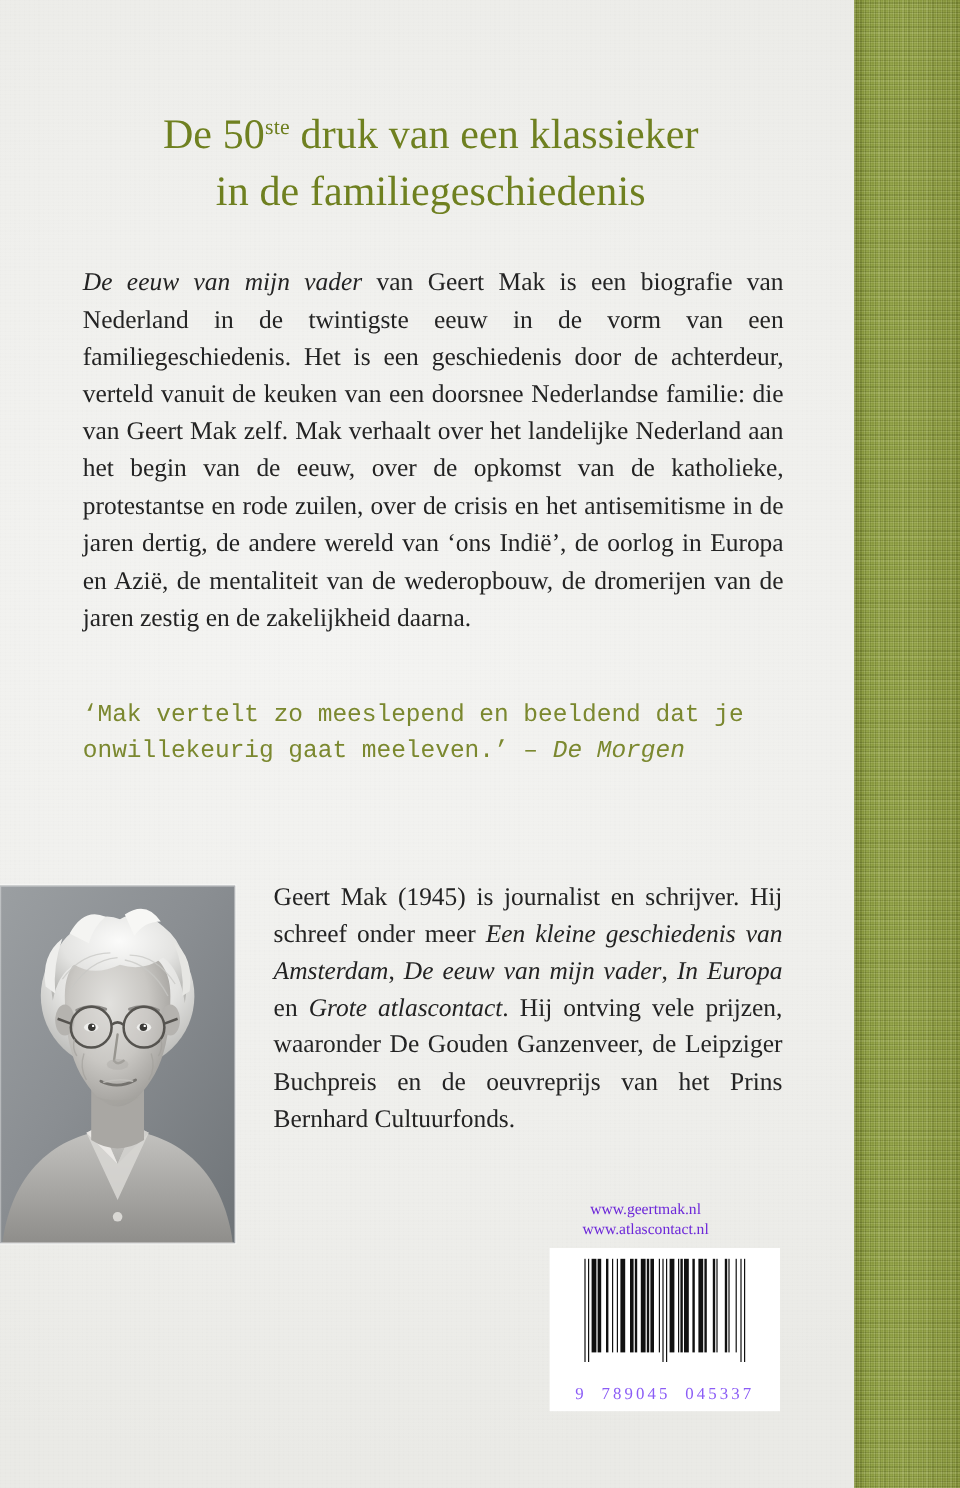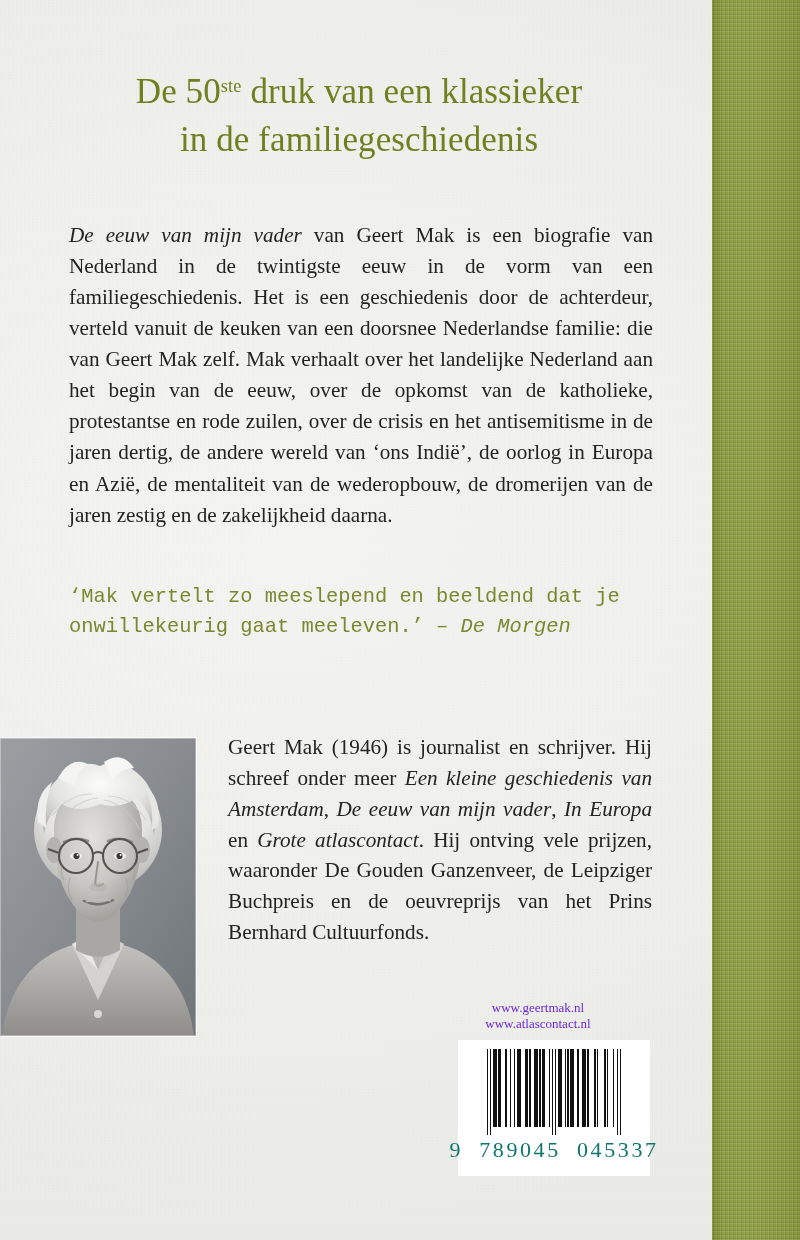--- a/index.html
+++ b/index.html
@@ -66,21 +66,21 @@
     left: 712px;
     width: 3px;
     height: 1240px;
     background: linear-gradient(90deg, #eef0e4 0%, #9aa75a 55%, #6f7e2c 100%);
   }
 
   
   .headline {
     position: absolute;
     left: 46px;
-    top: 68px;
+    top: 88px;
     width: 626px;
     text-align: center;
     color: #6f8020;
     font-size: 35px;
     line-height: 1.38;
     letter-spacing: .1px;
   }
   .headline sup {
     font-size: .52em;
     vertical-align: .62em;
@@ -169,24 +169,24 @@
     justify-content: flex-start;
   }
   .barcode-bars {
     margin-top: 9px;
     height: 86px;
     display: flex;
     align-items: flex-start;
   }
   .barcode-bars span { display: block; background: #111111; }
   .barcode-digits {
-    margin-top: 2px;
-    font-size: 22px;
+    margin-top: 20px;
+    font-size: 14px;
     letter-spacing: 2.6px;
-    color: #0f766e;
+    color: #8b5cf6;
     white-space: pre;
   }
 </style>
 </head>
 <body>
 
 <div id="cover">
 
   <div class="back-panel">
     <div class="paper-grain"></div>
@@ -300,21 +300,21 @@
         <path d="M134 128 Q 136 136, 132 142"></path>
       </g>
 
       <path d="M80 176 Q 98 188, 117 176 Q 98 182, 80 176 Z" fill="#a5a39e" opacity=".6"></path>
 
       <rect x="0" y="0" width="196" height="298" fill="none" stroke="#ffffff" stroke-width="2" opacity=".35"></rect>
     </svg>
   </div>
 
   <div class="bio">
-    <span>Geert Mak (1946) is journalist en schrijver. Hij schreef onder meer </span><i>Een kleine geschiedenis van Amsterdam</i><span>, </span><i>De eeuw van mijn vader</i><span>, </span><i>In Europa</i><span> en </span><i>Grote atlascontact</i><span>. Hij ontving vele prijzen, waaronder De Gouden Ganzenveer, de Leipziger Buchpreis en de oeuvreprijs van het Prins Bernhard Cultuurfonds.</span>
+    <span>Geert Mak (1945) is journalist en schrijver. Hij schreef onder meer </span><i>Een kleine geschiedenis van Amsterdam</i><span>, </span><i>De eeuw van mijn vader</i><span>, </span><i>In Europa</i><span> en </span><i>Grote atlascontact</i><span>. Hij ontving vele prijzen, waaronder De Gouden Ganzenveer, de Leipziger Buchpreis en de oeuvreprijs van het Prins Bernhard Cultuurfonds.</span>
   </div>
 
   <div class="urls">
     <div>www.geertmak.nl</div>
     <div>www.atlascontact.nl</div>
   </div>
 
   <div class="barcode-box">
     <div class="barcode-bars">
         <span style="width: 1.42px; height: 86px;"></span>

